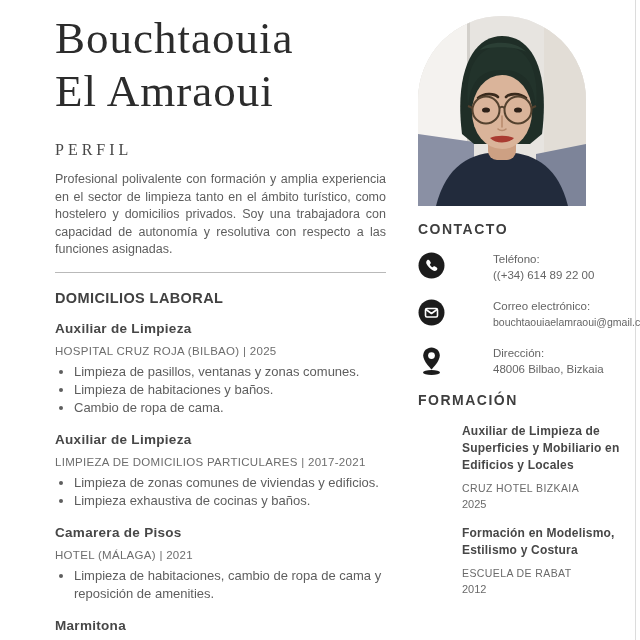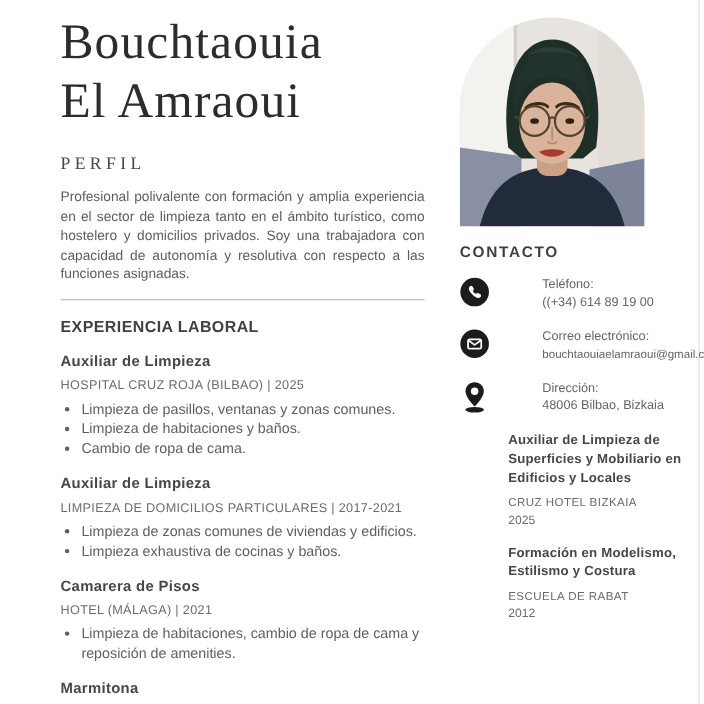--- a/index.html
+++ b/index.html
@@ -144,21 +144,21 @@
     <h1 class="name">
       <span style="display:block">Bouchtaouia</span>
       <span style="display:block">El Amraoui</span>
     </h1>
 
     <h2 class="perfil-heading">PERFIL</h2>
     <p class="perfil-text">Profesional polivalente con formación y amplia experiencia en el sector de limpieza tanto en el ámbito turístico, como hostelero y domicilios privados. Soy una trabajadora con capacidad de autonomía y resolutiva con respecto a las funciones asignadas.</p>
 
     <hr class="divider">
 
-    <h2 class="exp-heading">EXPERIENCIA LABORAL</h2>
+    <h2 class="exp-heading">DOMICILIOS LABORAL</h2>
 
     <div>
       <h3 class="job-title">Auxiliar de Limpieza</h3>
       <div class="job-meta">HOSPITAL CRUZ ROJA (BILBAO) | 2025</div>
       <ul class="job-bullets">
         <li>Limpieza de pasillos, ventanas y zonas comunes.</li>
         <li>Limpieza de habitaciones y baños.</li>
         <li>Cambio de ropa de cama.</li>
       </ul>
     </div>
@@ -235,21 +235,21 @@
 
       <div class="contact-item">
         <span class="contact-icon">
           <svg width="27" height="27" viewBox="0 0 27 27">
             <circle cx="13.5" cy="13.5" r="13" fill="#1c1c1c"></circle>
             <path d="M9.2,8.2 C9.9,7.5 11,7.6 11.5,8.4 L12.5,10 C12.9,10.6 12.8,11.4 12.3,11.9 L11.8,12.4 C12.4,13.7 13.4,14.7 14.7,15.3 L15.2,14.8 C15.7,14.3 16.5,14.2 17.1,14.6 L18.7,15.6 C19.5,16.1 19.6,17.2 18.9,17.9 C17.9,18.9 16.3,19.2 15.1,18.5 C12.4,17 10.1,14.7 8.6,12 C7.9,10.8 8.2,9.2 9.2,8.2 Z" fill="#ffffff"></path>
           </svg>
         </span>
         <span class="contact-text">
           <span class="contact-label">Teléfono:</span>
-          <span class="contact-value">((+34) 614 89 19 00</span>
+          <span class="contact-value">((+34) 614 89 22 00</span>
         </span>
       </div>
 
       <div class="contact-item">
         <span class="contact-icon">
           <svg width="27" height="27" viewBox="0 0 27 27">
             <circle cx="13.5" cy="13.5" r="13" fill="#1c1c1c"></circle>
             <rect x="7.5" y="9.5" width="12" height="8.5" rx="1.4" fill="none" stroke="#ffffff" stroke-width="1.6"></rect>
             <path d="M8,10.5 L13.5,14.5 L19,10.5" fill="none" stroke="#ffffff" stroke-width="1.6" stroke-linecap="round" stroke-linejoin="round"></path>
           </svg>
@@ -268,20 +268,21 @@
             <circle cx="13.5" cy="9.6" r="3.4" fill="#ffffff"></circle>
           </svg>
         </span>
         <span class="contact-text">
           <span class="contact-label">Dirección:</span>
           <span class="contact-value">48006 Bilbao, Bizkaia</span>
         </span>
       </div>
     </div>
 
+    <h2 class="side-heading formacion">FORMACIÓN</h2>
 
     <div class="edu-item">
       <div class="edu-title">Auxiliar de Limpieza de Superficies y Mobiliario en Edificios y Locales</div>
       <div class="edu-school">CRUZ HOTEL BIZKAIA</div>
       <div class="edu-year">2025</div>
     </div>
 
     <div class="edu-item">
       <div class="edu-title">Formación en Modelismo, Estilismo y Costura</div>
       <div class="edu-school">ESCUELA DE RABAT</div>

